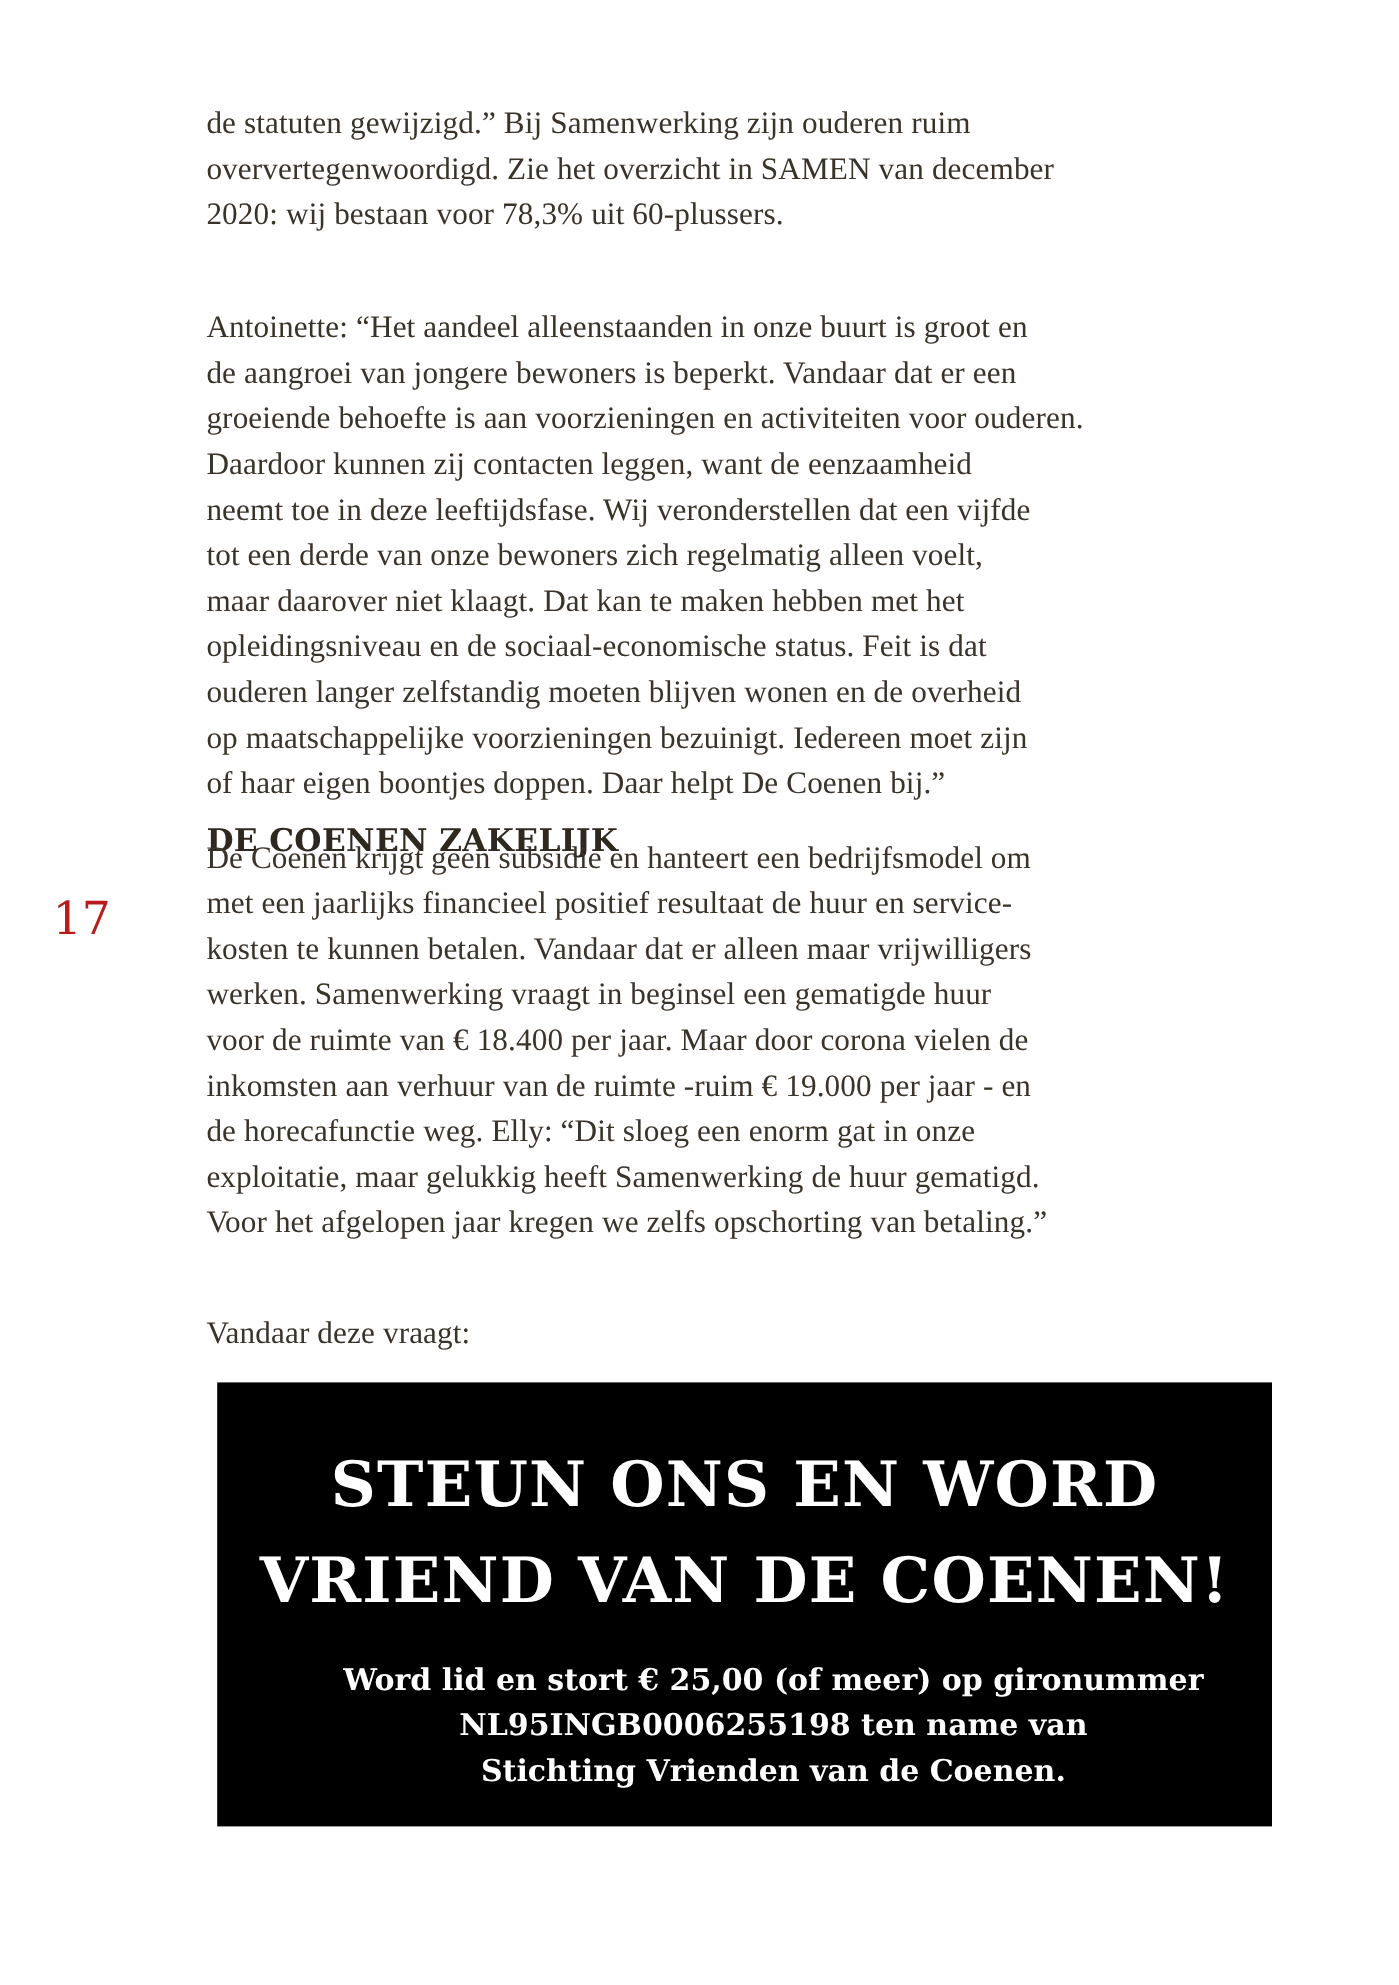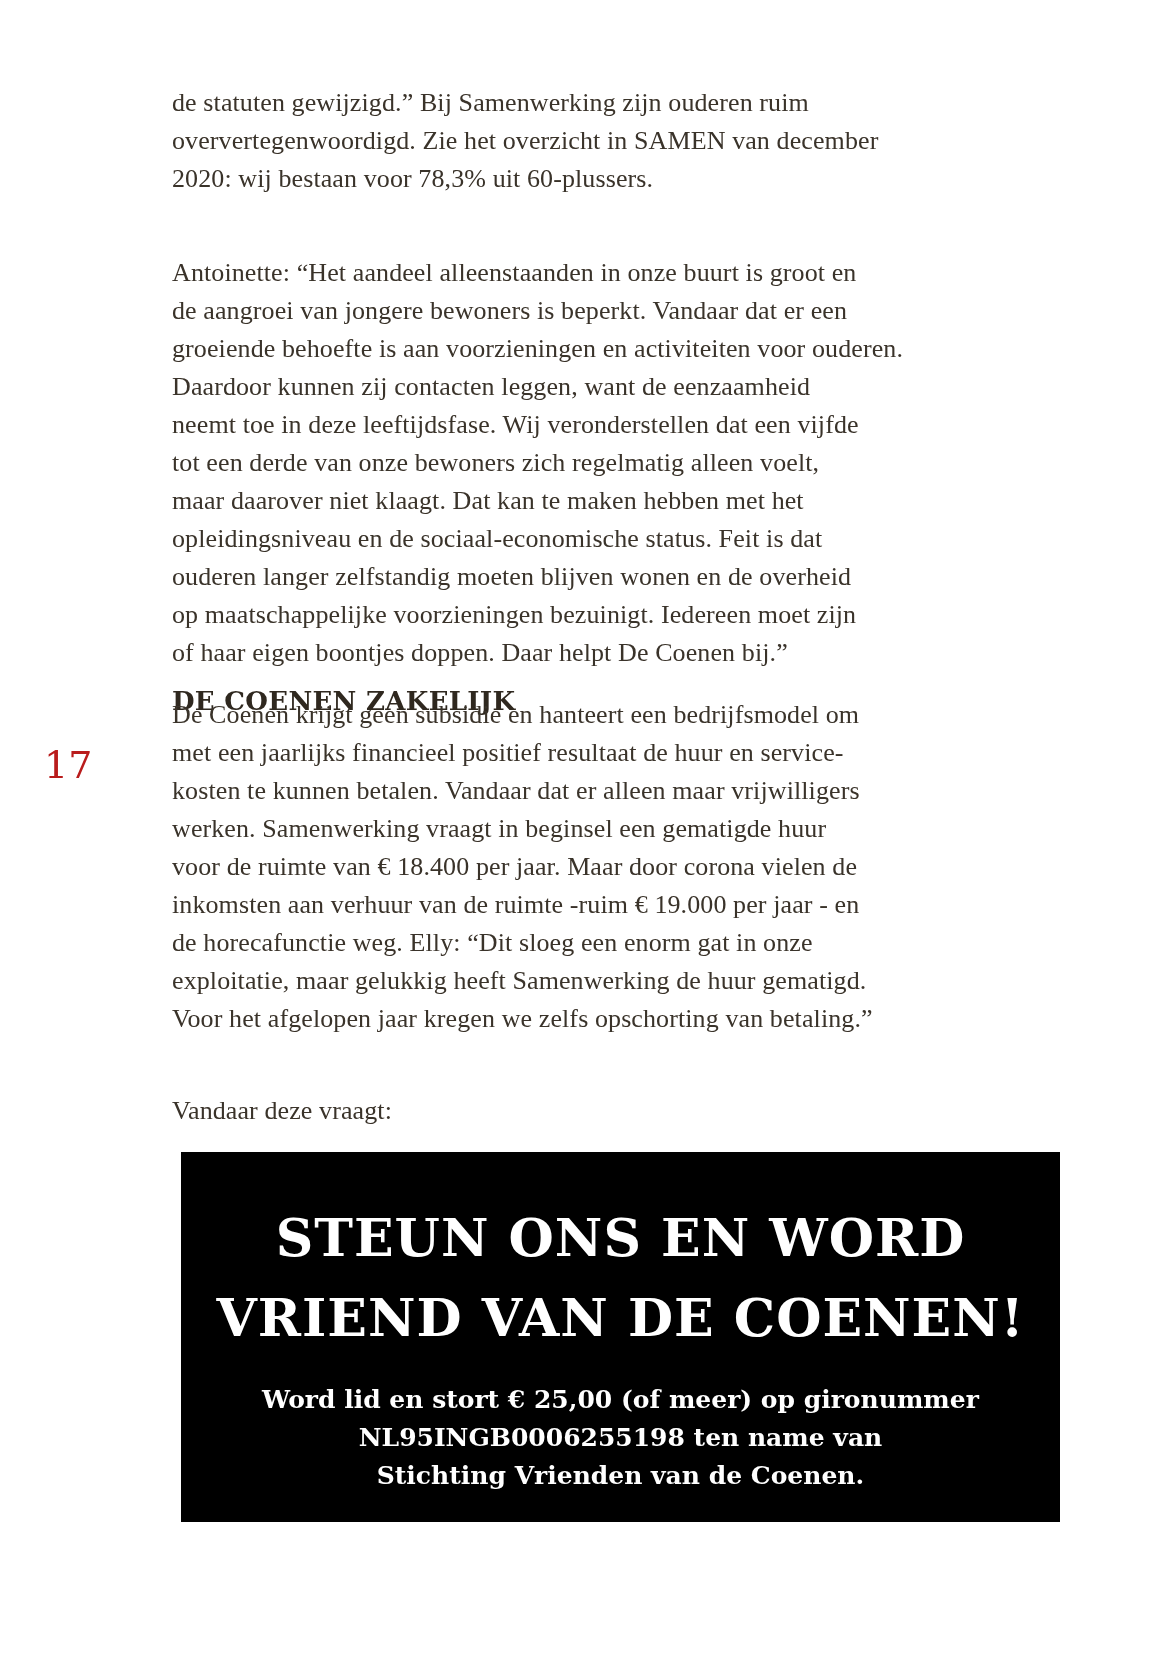--- a/index.html
+++ b/index.html
@@ -84,20 +84,21 @@
     top: 229px;
     left: 0;
     width: 100%;
     margin: 0;
     text-align: center;
     color: #ffffff;
     font-size: 25px;
     line-height: 38px;
     font-weight: bold;
     white-space: pre-line;
+    padding-left: 24px;
   }
 </style>
 </head>
 <body>
 
 <div class="page">
 
   <span class="page-number">17</span>
 
   <div class="body-col">

